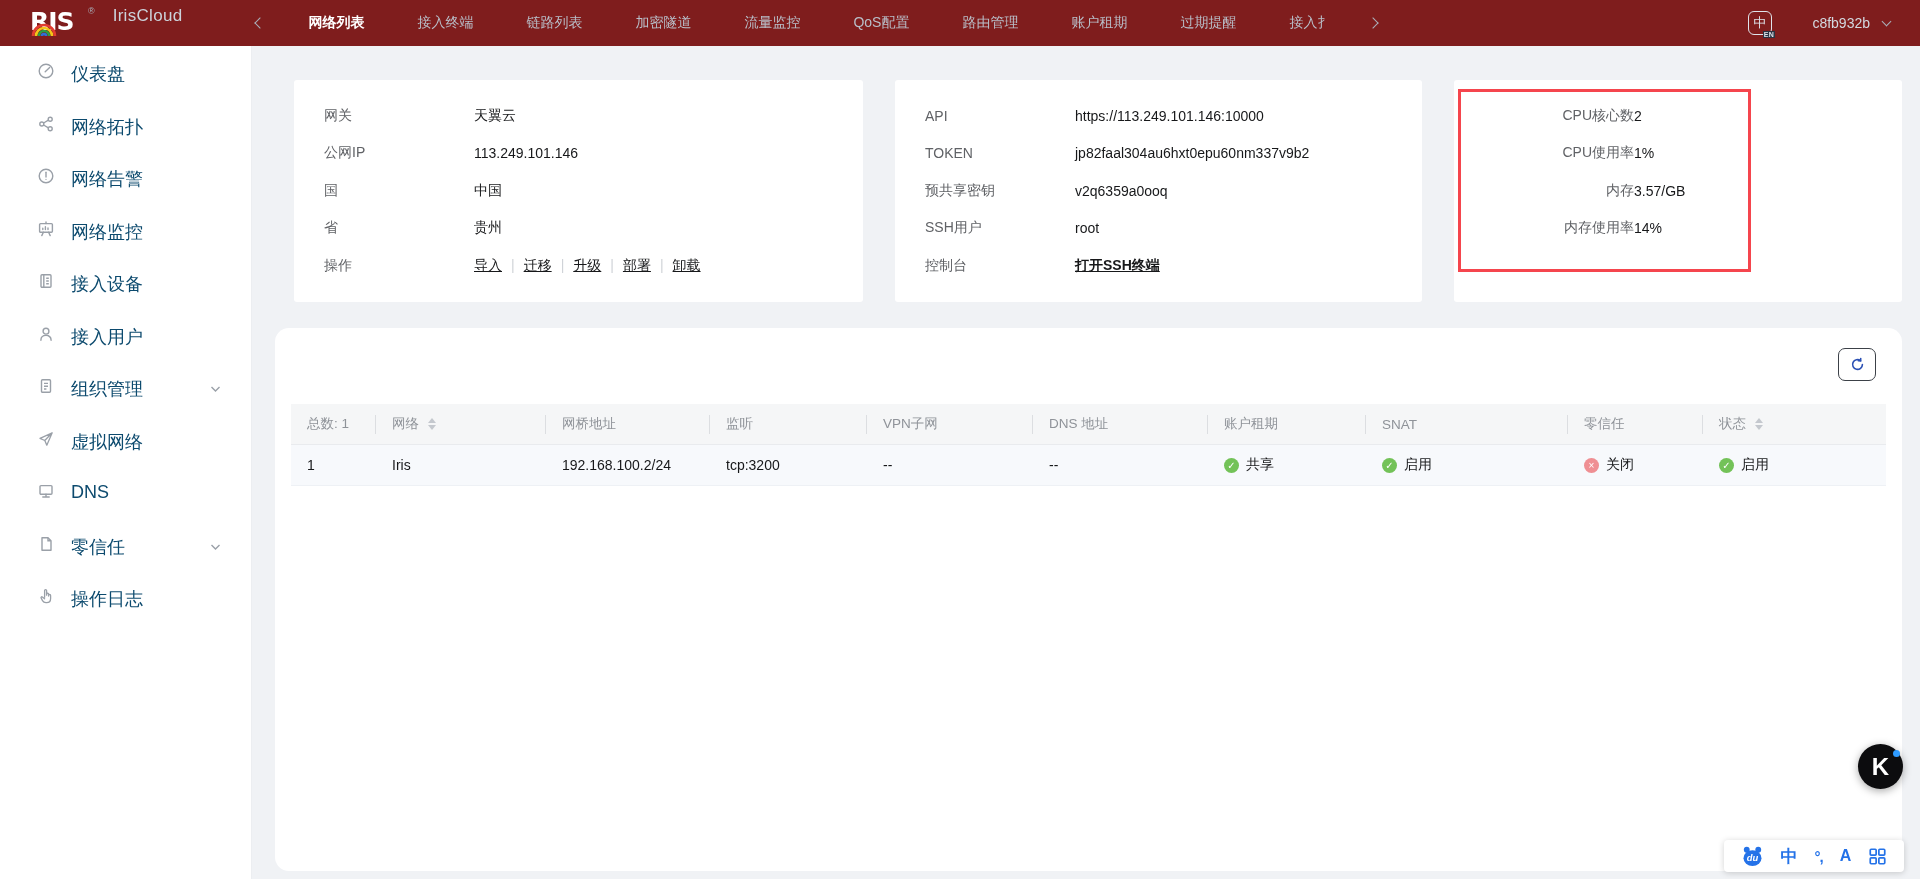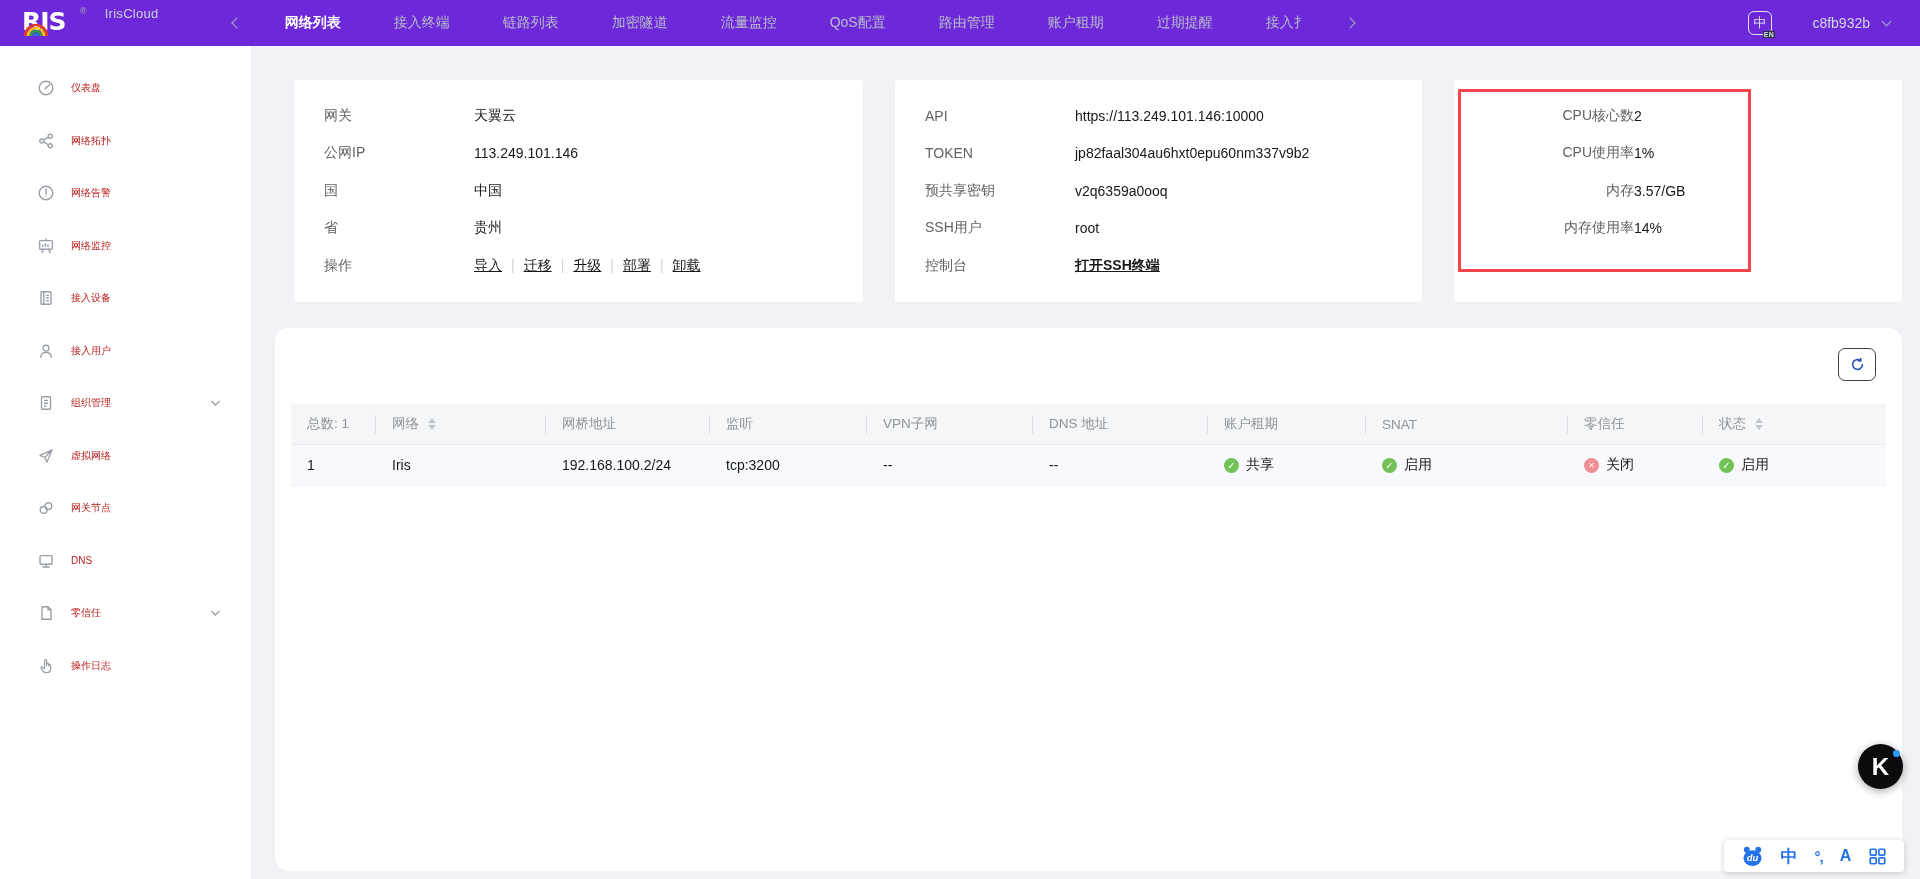--- a/index.html
+++ b/index.html
@@ -2,28 +2,28 @@
 <html><head>
 <meta charset="utf-8">
 <style>
   * { margin:0; padding:0; box-sizing:border-box; }
   html,body { width:1920px; height:879px; overflow:hidden;
     font-family:"Liberation Sans","DejaVu Sans",sans-serif; background:#f0f2f5; }
   .stage { position:relative; width:1920px; height:879px; }
 
   
   .navbar { position:absolute; left:0; top:0; width:1920px; height:46px;
-    background:#6d28d9; display:flex; align-items:center; color:#bac0c9; z-index:5; }
+    background:#7f1d1d; display:flex; align-items:center; color:#bac0c9; z-index:5;padding-left:8px; }
   .logo-block { display:flex; align-items:flex-start; margin-left:22px; cursor:pointer; }
   .logo-mark { position:relative; width:56px; height:34px; }
   .logo-text { position:absolute; left:0; top:1px; color:#ffffff; font-weight:800;
     font-size:25px; letter-spacing:-1px; font-family:"DejaVu Sans",sans-serif; }
   .logo-rainbow { position:absolute; left:1px; top:16px; }
   .logo-reg { color:#aab0ba; font-size:9px; margin-left:2px; margin-top:0; }
-  .brand { color:#ccd2da; font-size:13px; margin-left:18px; letter-spacing:.3px; }
+  .brand { color:#ccd2da; font-size:17px; margin-left:18px; letter-spacing:.3px; }
   .chev { display:inline-block; width:8px; height:8px; border-color:#aab0ba; }
   .chev-left  { border-left:1.6px solid #aab0ba; border-bottom:1.6px solid #aab0ba; transform:rotate(45deg); }
   .chev-right { border-right:1.6px solid #aab0ba; border-top:1.6px solid #aab0ba; transform:rotate(45deg); }
   .chev-down  { width:7px; height:7px; border-right:1.4px solid #aab0ba; border-bottom:1.4px solid #aab0ba; transform:rotate(45deg); margin-top:-3px; }
   .nav-back { margin-left:74px; cursor:pointer; }
   .nav-tabs { display:flex; align-items:center; gap:53px; margin-left:44px; font-size:14px; white-space:nowrap; }
   .nav-tab { cursor:pointer; color:#b9bfc9; }
   .nav-tab.active { color:#ffffff; font-weight:700; }
   .nav-tab.clip { max-width:44px; overflow:hidden; }
   .nav-fwd { margin-left:38px; cursor:pointer; }
@@ -32,22 +32,22 @@
     border-radius:6px; cursor:pointer; }
   .lang-zh { position:absolute; left:4px; top:2px; font-size:13px; color:#dfe3ea; }
   .lang-en { position:absolute; right:-4px; bottom:-4px; font-size:7px; font-weight:700;
     color:#dfe3ea; background:#2b3342; padding:0 1px; letter-spacing:.5px; }
   .user-cluster { display:flex; align-items:center; gap:13px; cursor:pointer;margin-left:16px; }
   .user-id { color:#d3d8df; font-size:14px; }
 
   
   .sidebar { position:absolute; left:0; top:46px; width:252px; bottom:0;
     background:#ffffff; border-right:1px solid #eceef1; padding-top:16px; }
-  .menu-item { height:52.5px; display:flex; align-items:center; padding-left:37px;
-    cursor:pointer; color:#b91c1c; font-size:10px; }
+  .menu-item { height:52.5px; display:flex; padding-left:37px;
+    cursor:pointer; color:#0c4a6e; font-size:18px; }
   .menu-icon { width:18px; height:18px; margin-right:16px; flex:none; }
   .menu-icon svg { display:block; }
   .menu-caret { margin-left:auto; margin-right:30px; }
 
   
   .main { position:absolute; left:252px; top:46px; right:0; bottom:0;
     background:#f0f2f5; padding:34px 18px 8px 23px; overflow:hidden; }
   .cards-row { display:flex; gap:32px; margin-left:19px; height:222px; }
   .card { background:#ffffff; border-radius:3px; padding:17px 30px 0 30px; position:relative; }
   .card-gateway { width:569px; }
@@ -238,29 +238,20 @@
 
     <div class="menu-item">
       <span class="menu-icon">
         <svg width="18" height="18" viewBox="0 0 18 18" fill="none" stroke="#9aa0a8" stroke-width="1.3">
             <path d="M15.2,2.8 L3,8.3 L7.8,10.5 L9.8,15.2 Z M7.8,10.5 L15.2,2.8" stroke-linejoin="round"></path>
           </svg>
       </span>
       <span>虚拟网络</span>
     </div>
 
-    <div class="menu-item">
-      <span class="menu-icon">
-        <svg width="18" height="18" viewBox="0 0 18 18" fill="none" stroke="#9aa0a8" stroke-width="1.4">
-            <circle cx="6.6" cy="10.9" r="3.4"></circle>
-            <circle cx="11.4" cy="7.1" r="3.4"></circle>
-          </svg>
-      </span>
-      <span>网关节点</span>
-    </div>
 
     <div class="menu-item">
       <span class="menu-icon">
         <svg width="18" height="18" viewBox="0 0 18 18" fill="none" stroke="#9aa0a8" stroke-width="1.4">
             <rect x="3" y="3.6" width="12" height="8.6" rx="1"></rect>
             <path d="M9,12.2 V14.6 M5.8,15 H12.2" stroke-linecap="round"></path>
           </svg>
       </span>
       <span>DNS</span>
     </div>

